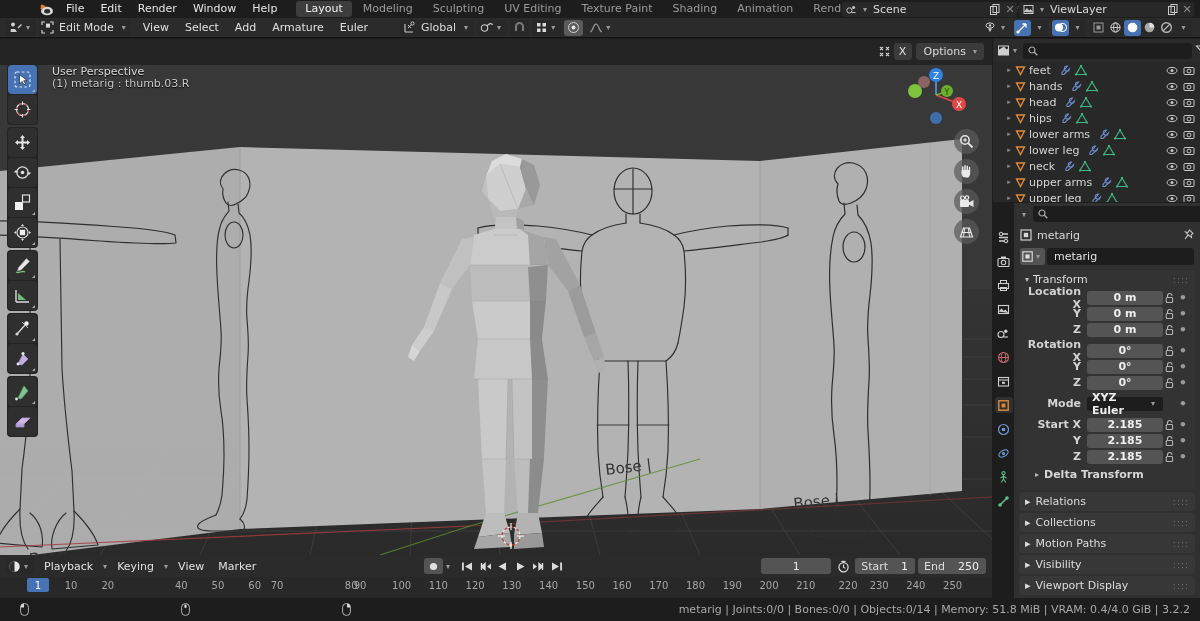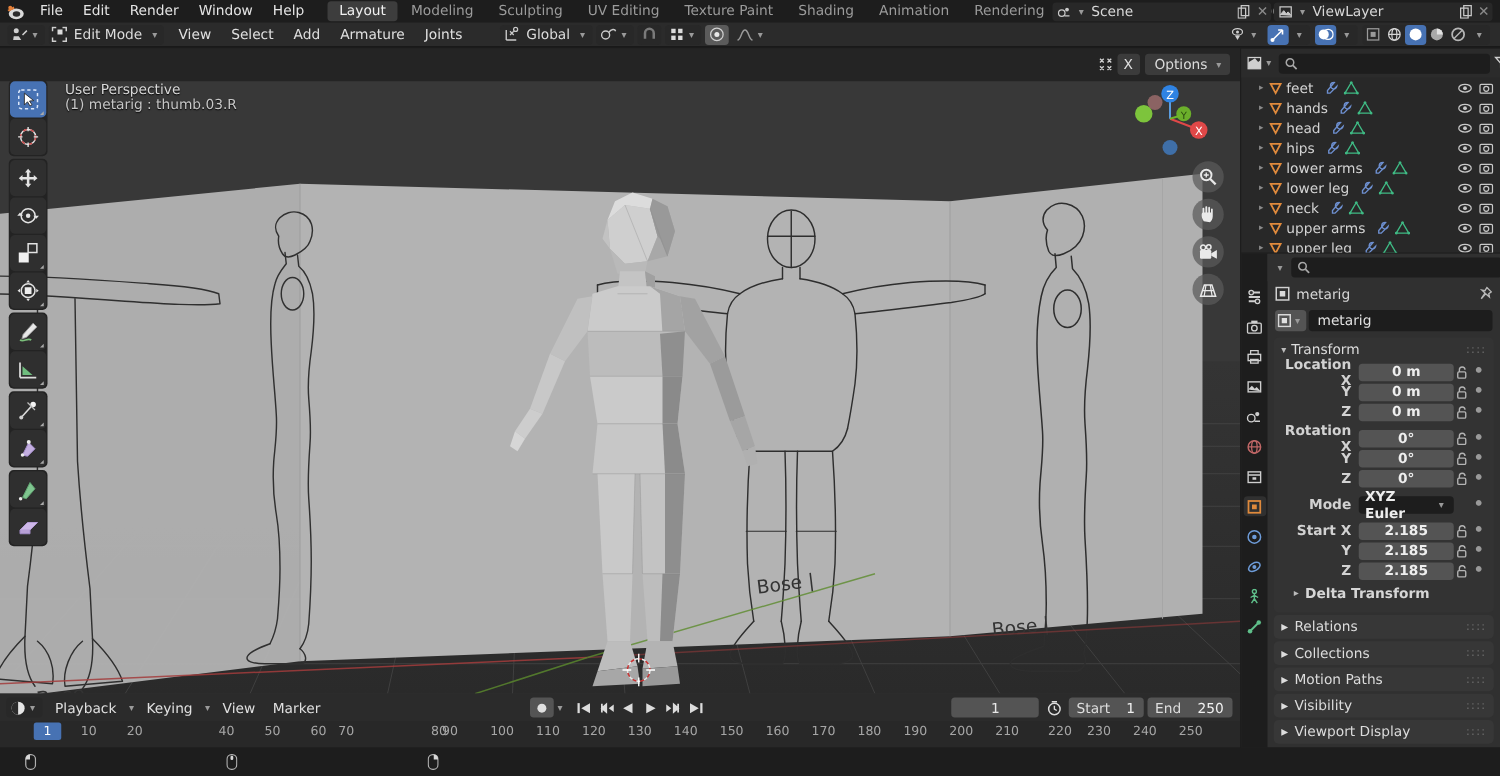--- a/index.html
+++ b/index.html
@@ -10,21 +10,21 @@
     font-size: 11px;
     color: #e5e5e5;
     overflow: hidden;
     user-select: none;
   }
   #app { position: relative; width: 1200px; height: 621px; }
 
   
   .topbar {
     position: absolute; left: 0; top: 0; width: 1200px; height: 18px;
-    background: #1d1d1d; display: flex; align-items: center;
+    background: #1d1d1d; display: flex; align-items: center; padding-left: 34px;
   }
   .blender-logo { width: 24px; height: 18px; display: flex; align-items: center; justify-content: center; }
   .menu-item {
     padding: 0 8px; height: 18px; line-height: 18px; color: #e5e5e5; font-size: 11px; white-space: nowrap;
   }
   .wstab {
     padding: 0 9px; height: 16px; line-height: 16px; color: #9b9b9b; font-size: 11px;
     border-radius: 3px; white-space: nowrap; margin: 0 1px;
   }
   .wstab.active { background: #3d3d3d; color: #f0f0f0; }
@@ -281,21 +281,21 @@
         <path d="M1 4 L1 1 L4 1 M9 1 L12 1 L12 4 M12 9 L12 12 L9 12 M4 12 L1 12 L1 9" fill="none" stroke="#cfcfcf" stroke-width="1.2"></path>
         <rect x="5" y="2.6" width="4" height="4" fill="#dcdcdc"></rect>
       </svg>
       <span class="th-label">Edit Mode</span>
       <span class="caret">▾</span>
     </div>
     <div class="th-menu">View</div>
     <div class="th-menu">Select</div>
     <div class="th-menu">Add</div>
     <div class="th-menu">Armature</div>
-    <div class="th-menu">Joints</div>
+    <div class="th-menu">Euler</div>
 
     <div style="position:absolute;left:400px;display:flex;align-items:center;">
       <div class="th-btn">
         <svg width="13" height="13" viewBox="0 0 13 13">
           <path d="M2 11 L2 3 M2 11 L10 11" stroke="#c9c9c9" stroke-width="1.1" fill="none"></path>
           <path d="M5 7 L8 4 M5 4 L8 7" stroke="#c9c9c9" stroke-width="1"></path>
           <circle cx="9.5" cy="2.5" r="1.6" fill="none" stroke="#c9c9c9"></circle>
         </svg>
         <span class="th-label">Global</span>
         <span class="caret">▾</span>
@@ -1529,15 +1529,16 @@
           <rect x="3.4" y="1.5" width="2.2" height="3.4" rx="1" fill="#d8d8d8"></rect>
         </svg>
       </div>
       <div class="mouse-hint" style="margin-left:152px;">
         <svg width="9" height="13" viewBox="0 0 9 13">
           <rect x="0.6" y="0.6" width="7.8" height="11.8" rx="3.6" fill="none" stroke="#b0b0b0" stroke-width="1"></rect>
           <path d="M8.4 4.5 L5 4.5 L5 0.6 C7 0.6 8.4 2 8.4 4 Z" fill="#d8d8d8"></path>
         </svg>
       </div>
     </div>
+    <div class="sb-text">metarig | Joints:0/0 | Bones:0/0 | Objects:0/14 | Memory: 51.8 MiB | VRAM: 0.4/4.0 GiB | 3.2.2</div>
   </div>
 
 </div>
 
 </body></html>

